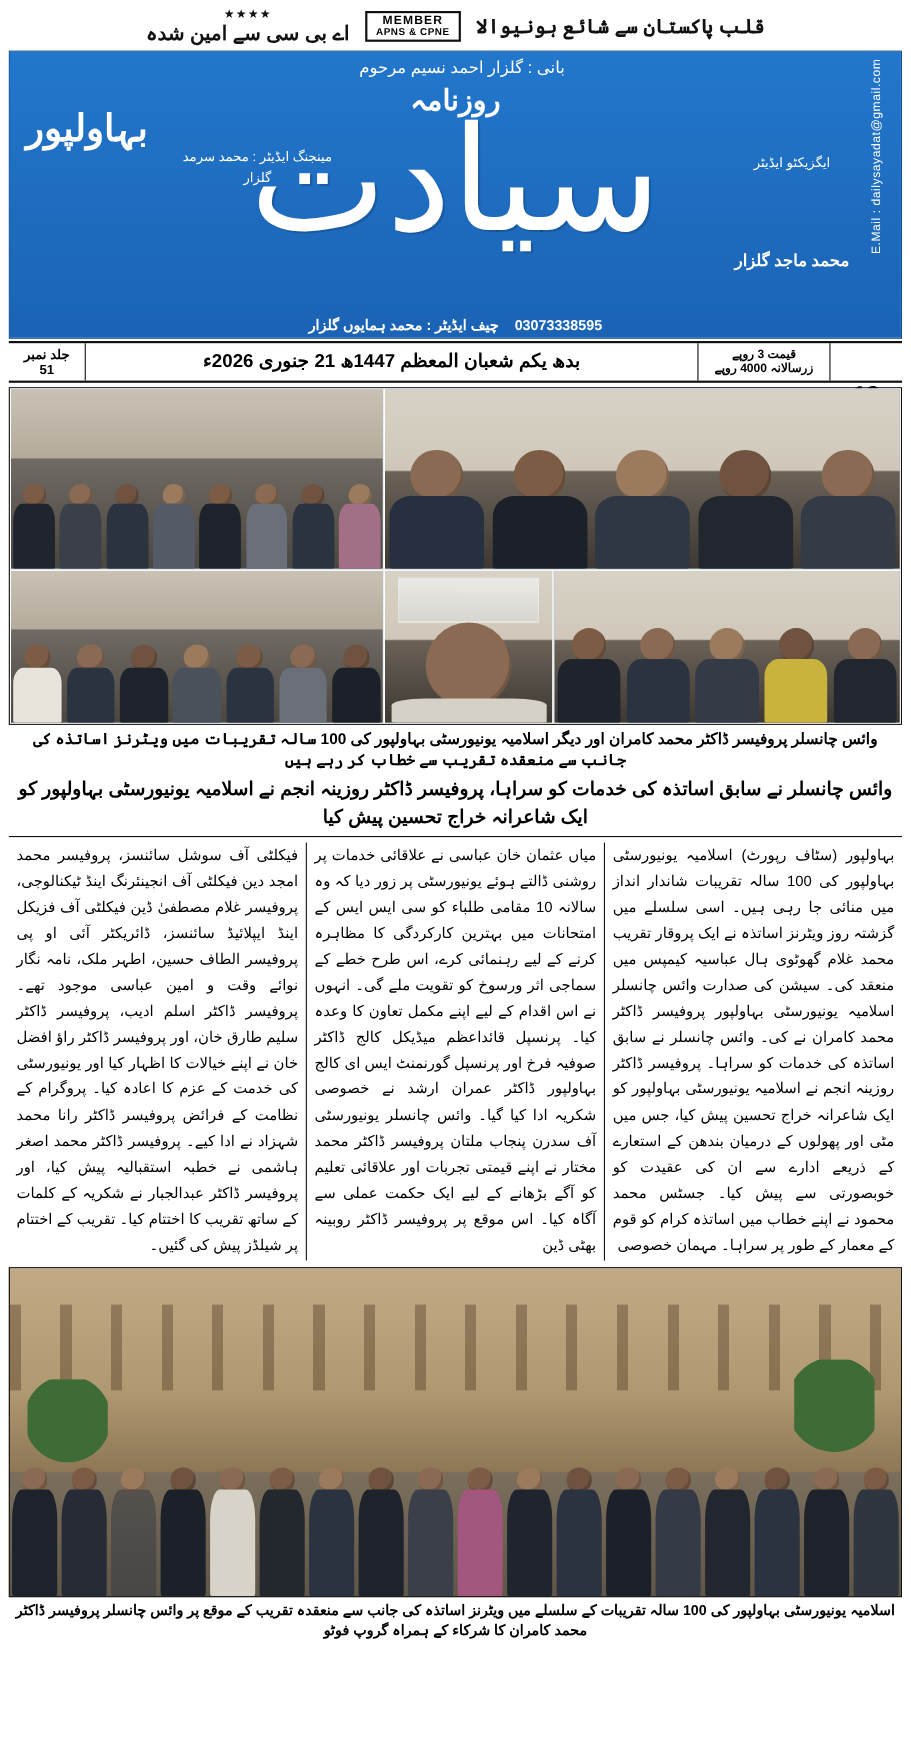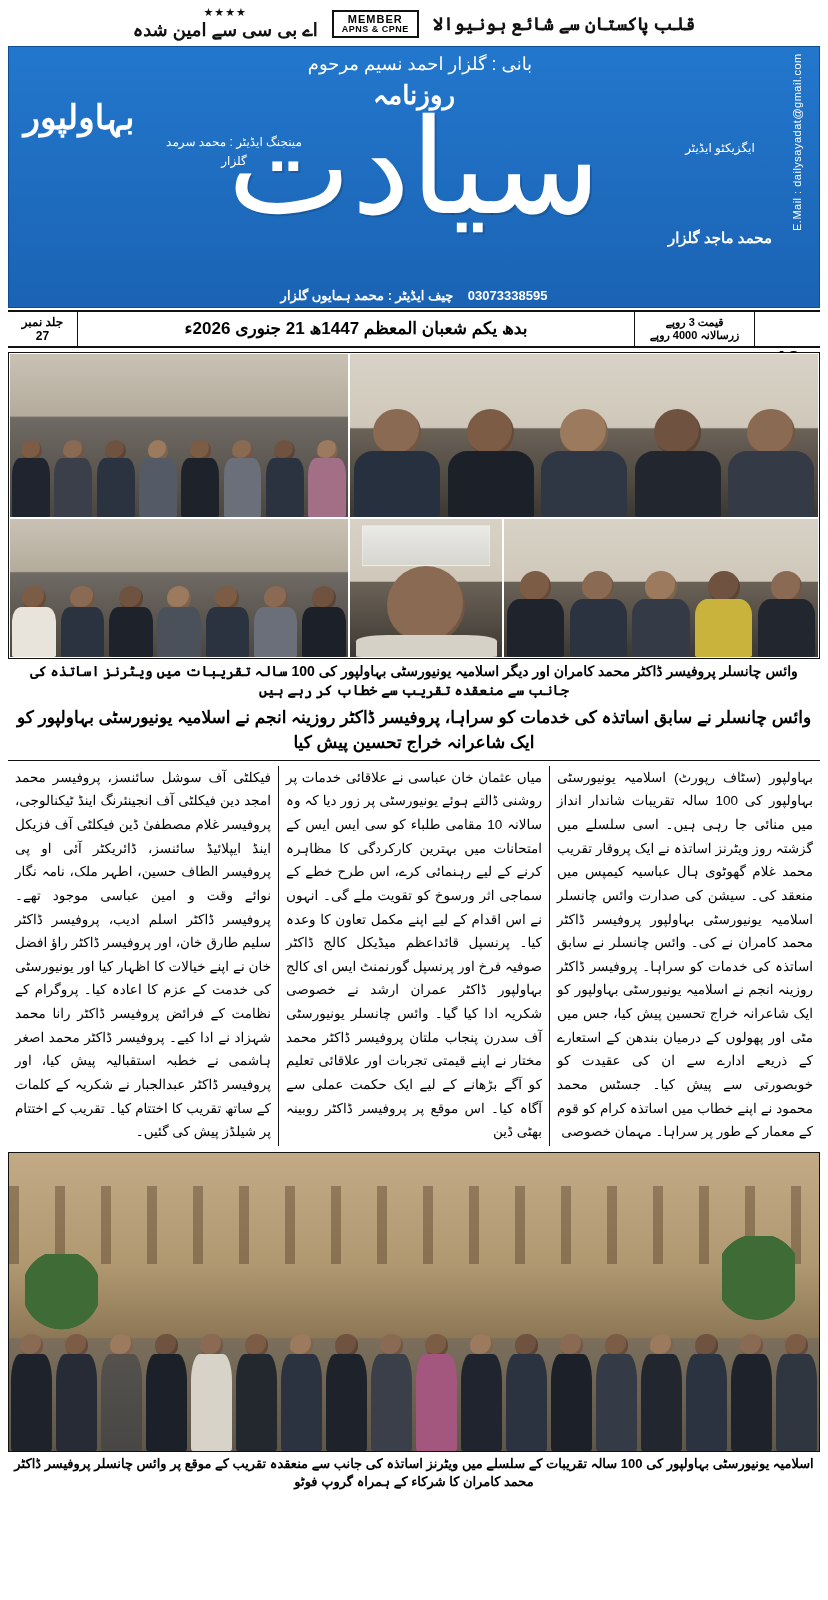--- a/index.html
+++ b/index.html
@@ -82,21 +82,21 @@
     margin-top: 44px;
     letter-spacing: 1px;
   }
   .mast-center {
     position: absolute;
     left: 0; right: 0; top: 4px;
     text-align: center;
   }
   .mast-founder {
     color: #fff;
-    font-size: 18px;
+    font-size: 15px;
     line-height: 1.5;
     padding-left: 12px;
   }
   .mast-roznama {
     color: #fff;
     font-size: 26px;
     font-weight: bold;
     margin-top: 2px;
     letter-spacing: 2px;
   }
@@ -350,21 +350,21 @@
   <div class="info-bar">
     <div class="info-cell info-issue">
       <span>شمارہ نمبر</span>
       <span class="num">18</span>
     </div>
     <div class="info-cell info-price">
       <span>قیمت 3 روپے</span>
       <span>زرسالانہ 4000 روپے</span>
     </div>
     <div class="info-cell info-date">بدھ یکم شعبان المعظم 1447ھ 21 جنوری 2026ء</div>
-    <div class="info-cell info-vol">جلد نمبر 27</div>
+    <div class="info-cell info-vol">جلد نمبر 51</div>
   </div>
 
   <div class="photo-block">
     <div class="photo-row">
       <div class="ph" style="width:42%;height:165px;">
         <div class="scene hall"></div>
         <div class="people">
           <div class="person">
               <div class="head" style="background:#7d5c46"></div>
               <div class="body" style="background:#20242e"></div>

